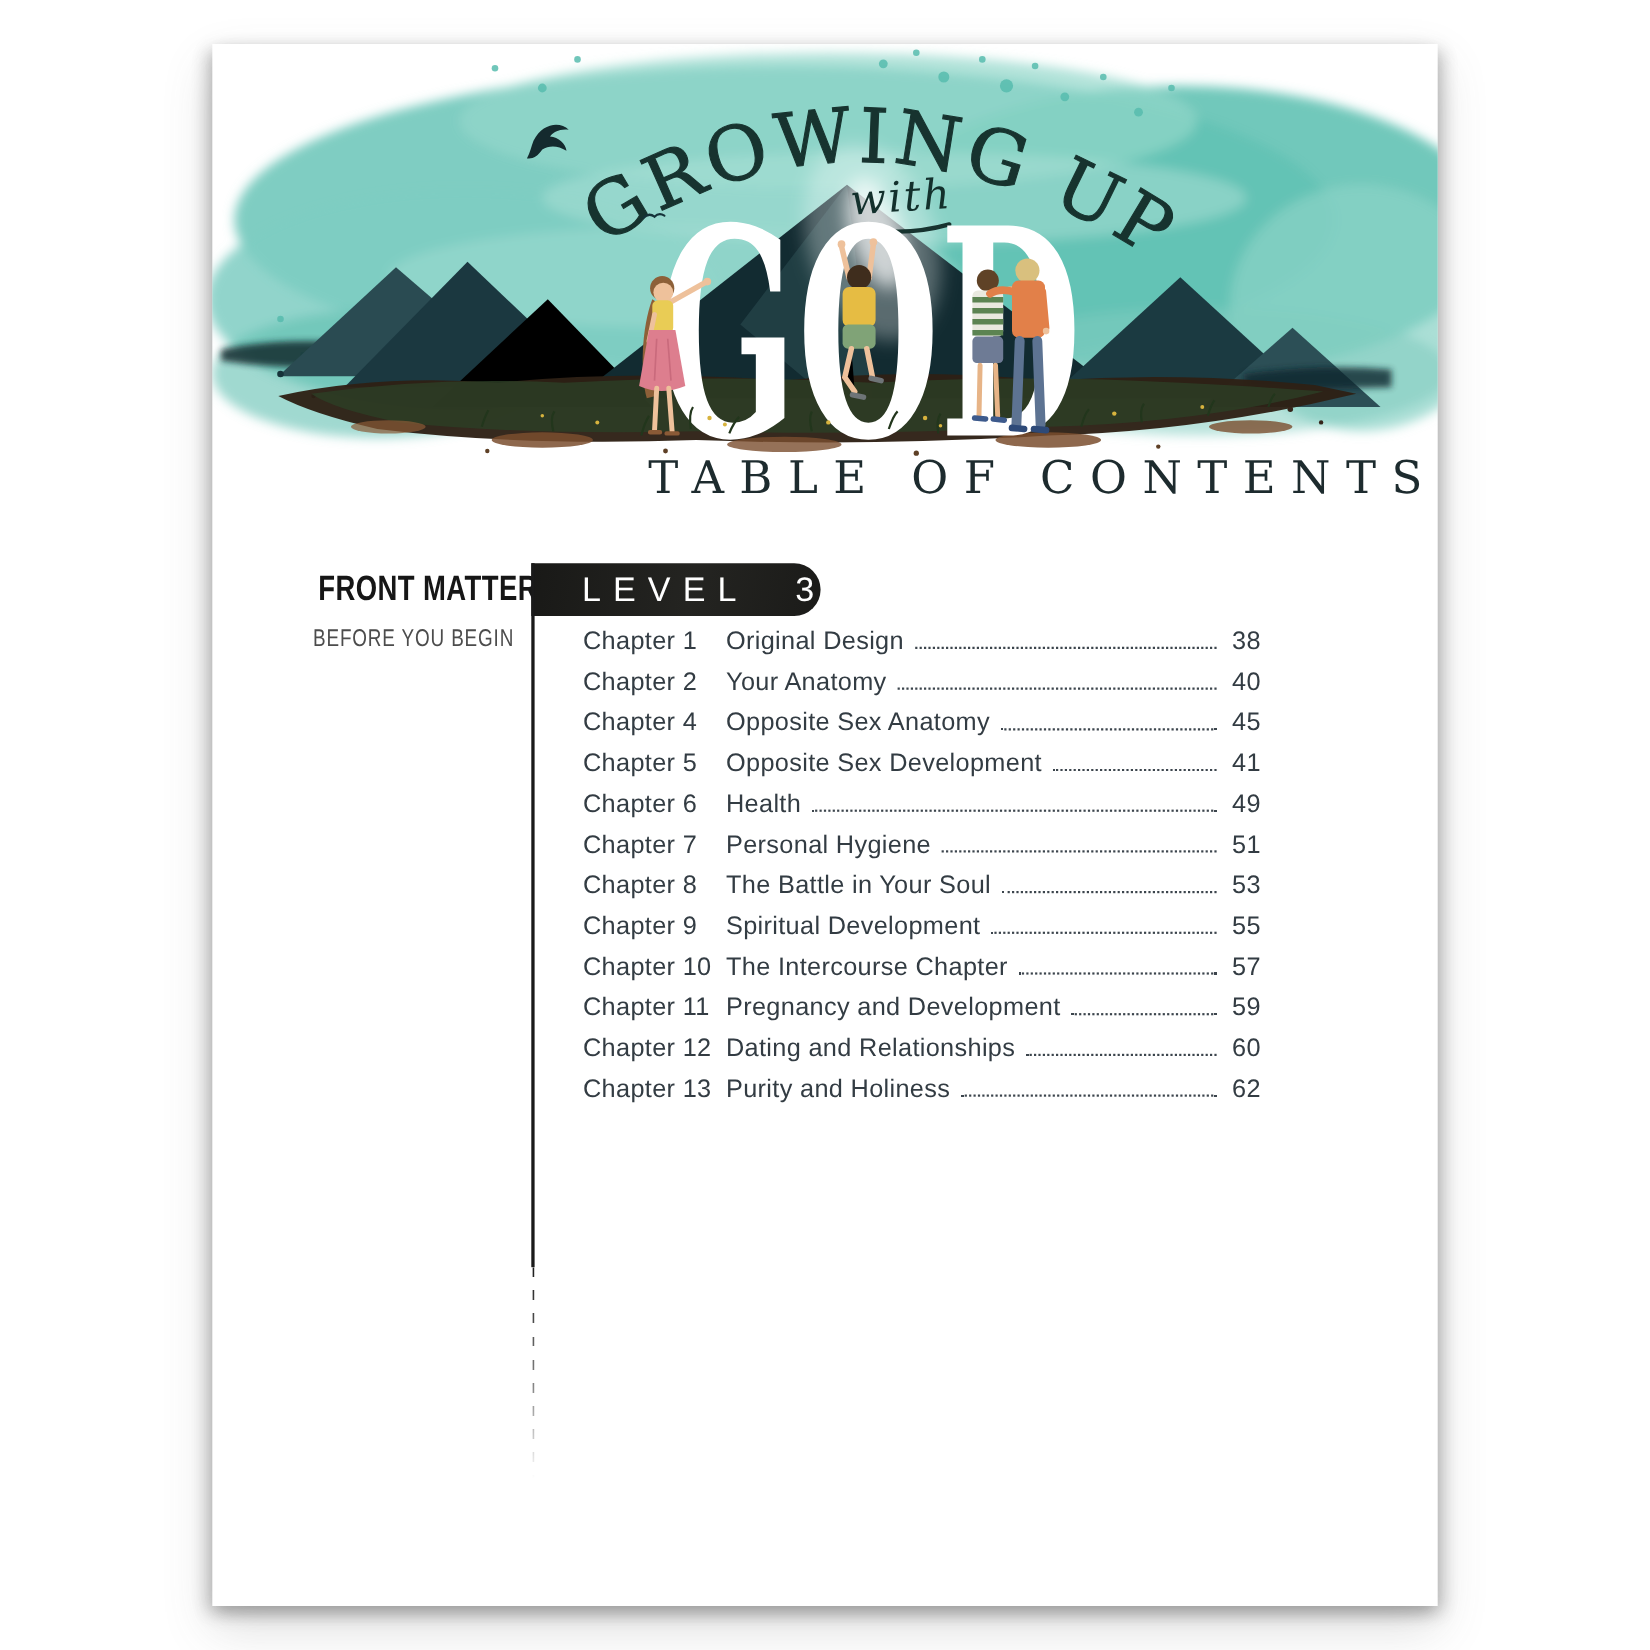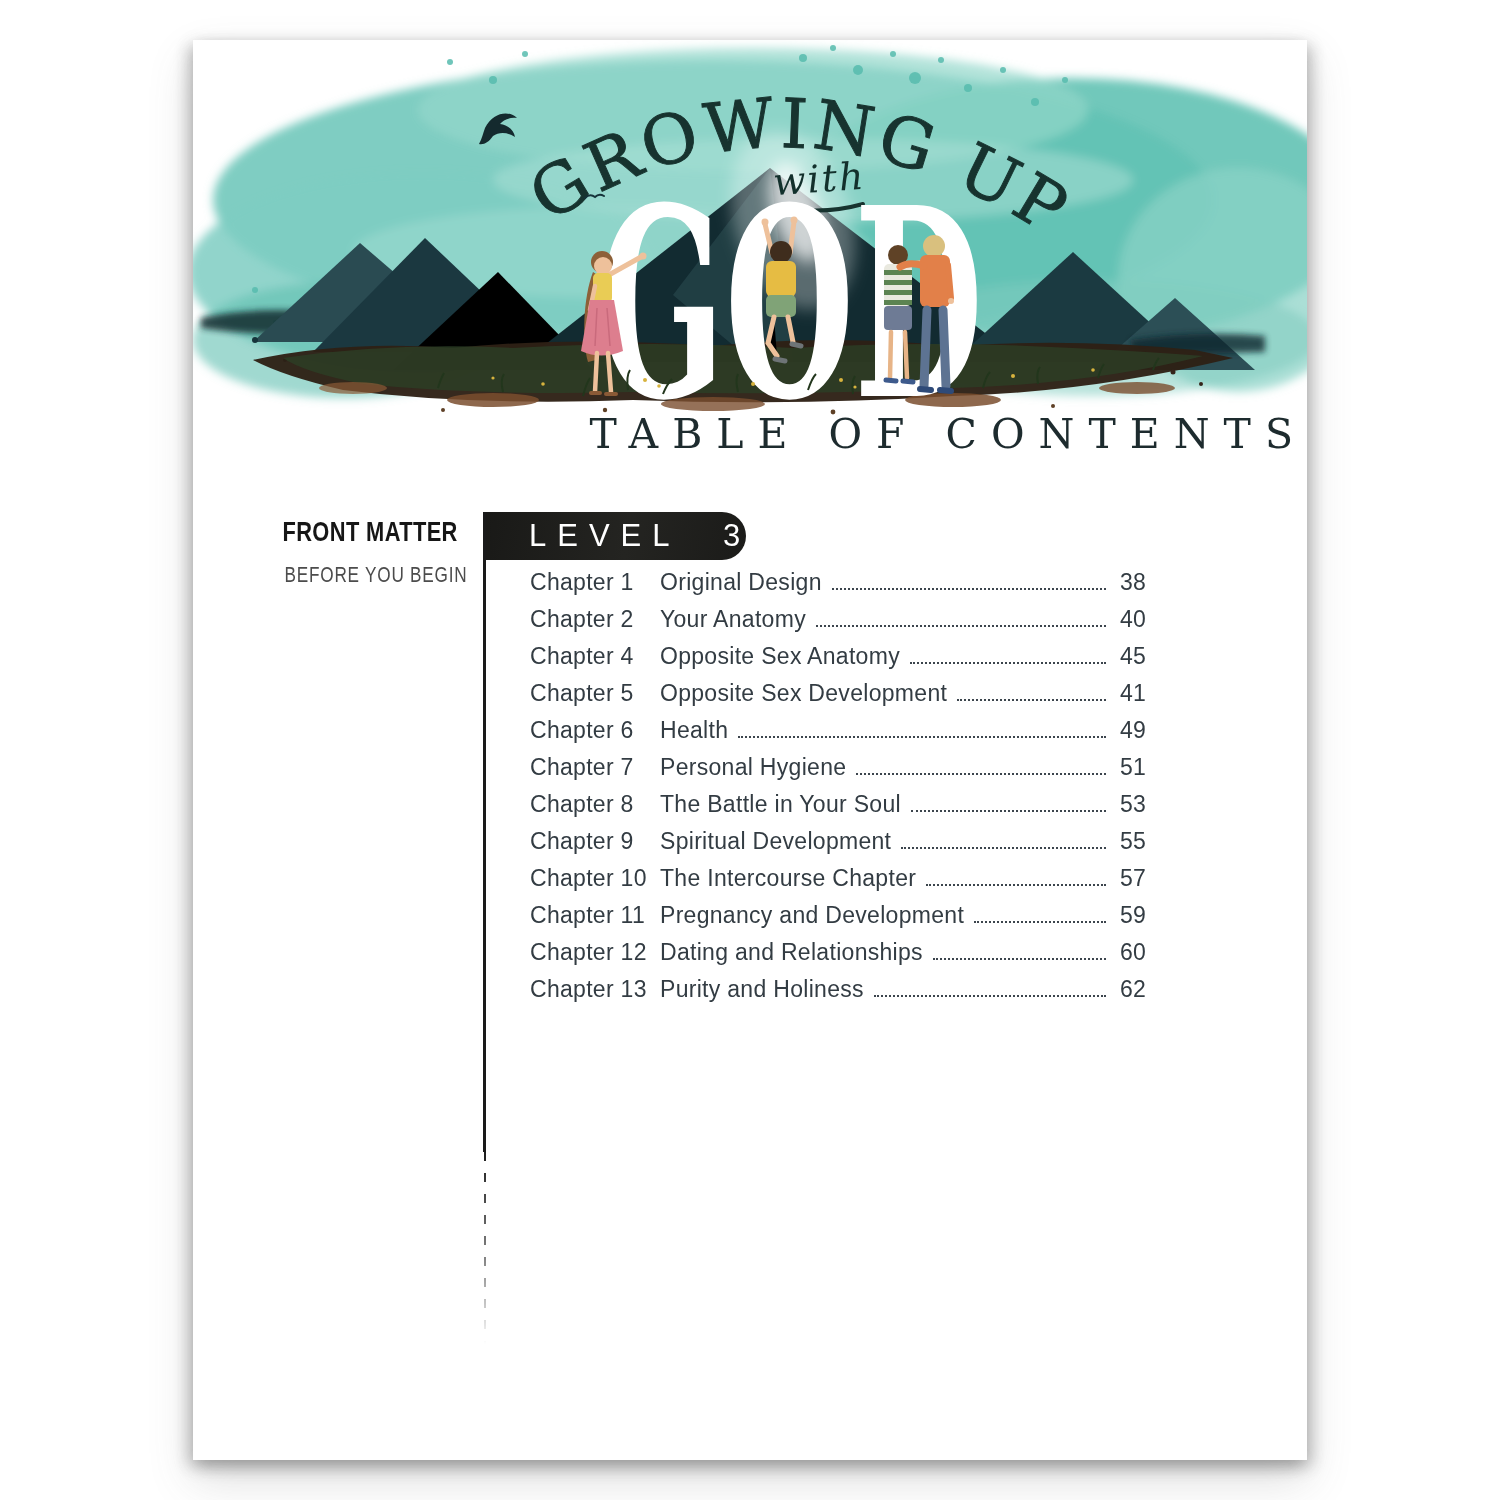--- a/index.html
+++ b/index.html
@@ -6,21 +6,21 @@
   .canvas{position:relative;width:1500px;height:1500px;background:#ffffff;overflow:hidden;
           font-family:"Liberation Sans",sans-serif;}
   .page{position:absolute;left:193px;top:40px;width:1114px;height:1420px;background:#ffffff;
         box-shadow:0 6px 16px rgba(70,70,70,.30),0 20px 42px rgba(90,90,90,.20),
                    -7px 6px 14px rgba(0,0,0,.10),7px 6px 14px rgba(0,0,0,.10);}
   .hero{position:absolute;left:0;top:0;width:1114px;height:380px;display:block;}
   .toc-heading{position:absolute;left:0;top:374px;width:1114px;box-sizing:border-box;
         text-align:right;font-family:"DejaVu Serif",serif;font-weight:400;font-size:41px;
         letter-spacing:14px;color:#1d2b2e;line-height:1;}
   .sidebar-labels{position:absolute;left:40px;top:476px;width:222px;text-align:right;}
-  .front-matter{font-size:28px;font-weight:700;color:#161616;letter-spacing:.5px;}
+  .front-matter{font-size:32px;font-weight:700;color:#161616;letter-spacing:.5px;}
   .before-begin{margin-top:14px;font-size:22px;font-weight:400;color:#4c4c4c;letter-spacing:1px;}
   .condense{display:inline-block;transform:scaleX(.78);transform-origin:100% 50%;white-space:nowrap;}
   .level-banner{position:absolute;left:290px;top:472px;width:263px;height:48px;
         background:linear-gradient(100deg,#191917,#242421 55%,#1b1b19);
         border-radius:0 26px 26px 0;}
   .level-banner span{display:block;line-height:48px;padding-left:46px;color:#ffffff;
         font-size:31px;letter-spacing:11px;word-spacing:24px;font-weight:400;white-space:nowrap;}
   .vline-solid{position:absolute;left:290px;top:472px;width:3px;height:640px;background:#1a1a1a;}
   .vline-dash{position:absolute;left:290.5px;top:1112px;width:2.5px;height:192px;
         background:repeating-linear-gradient(to bottom,#1c1c1c 0 9px,transparent 9px 21px);

